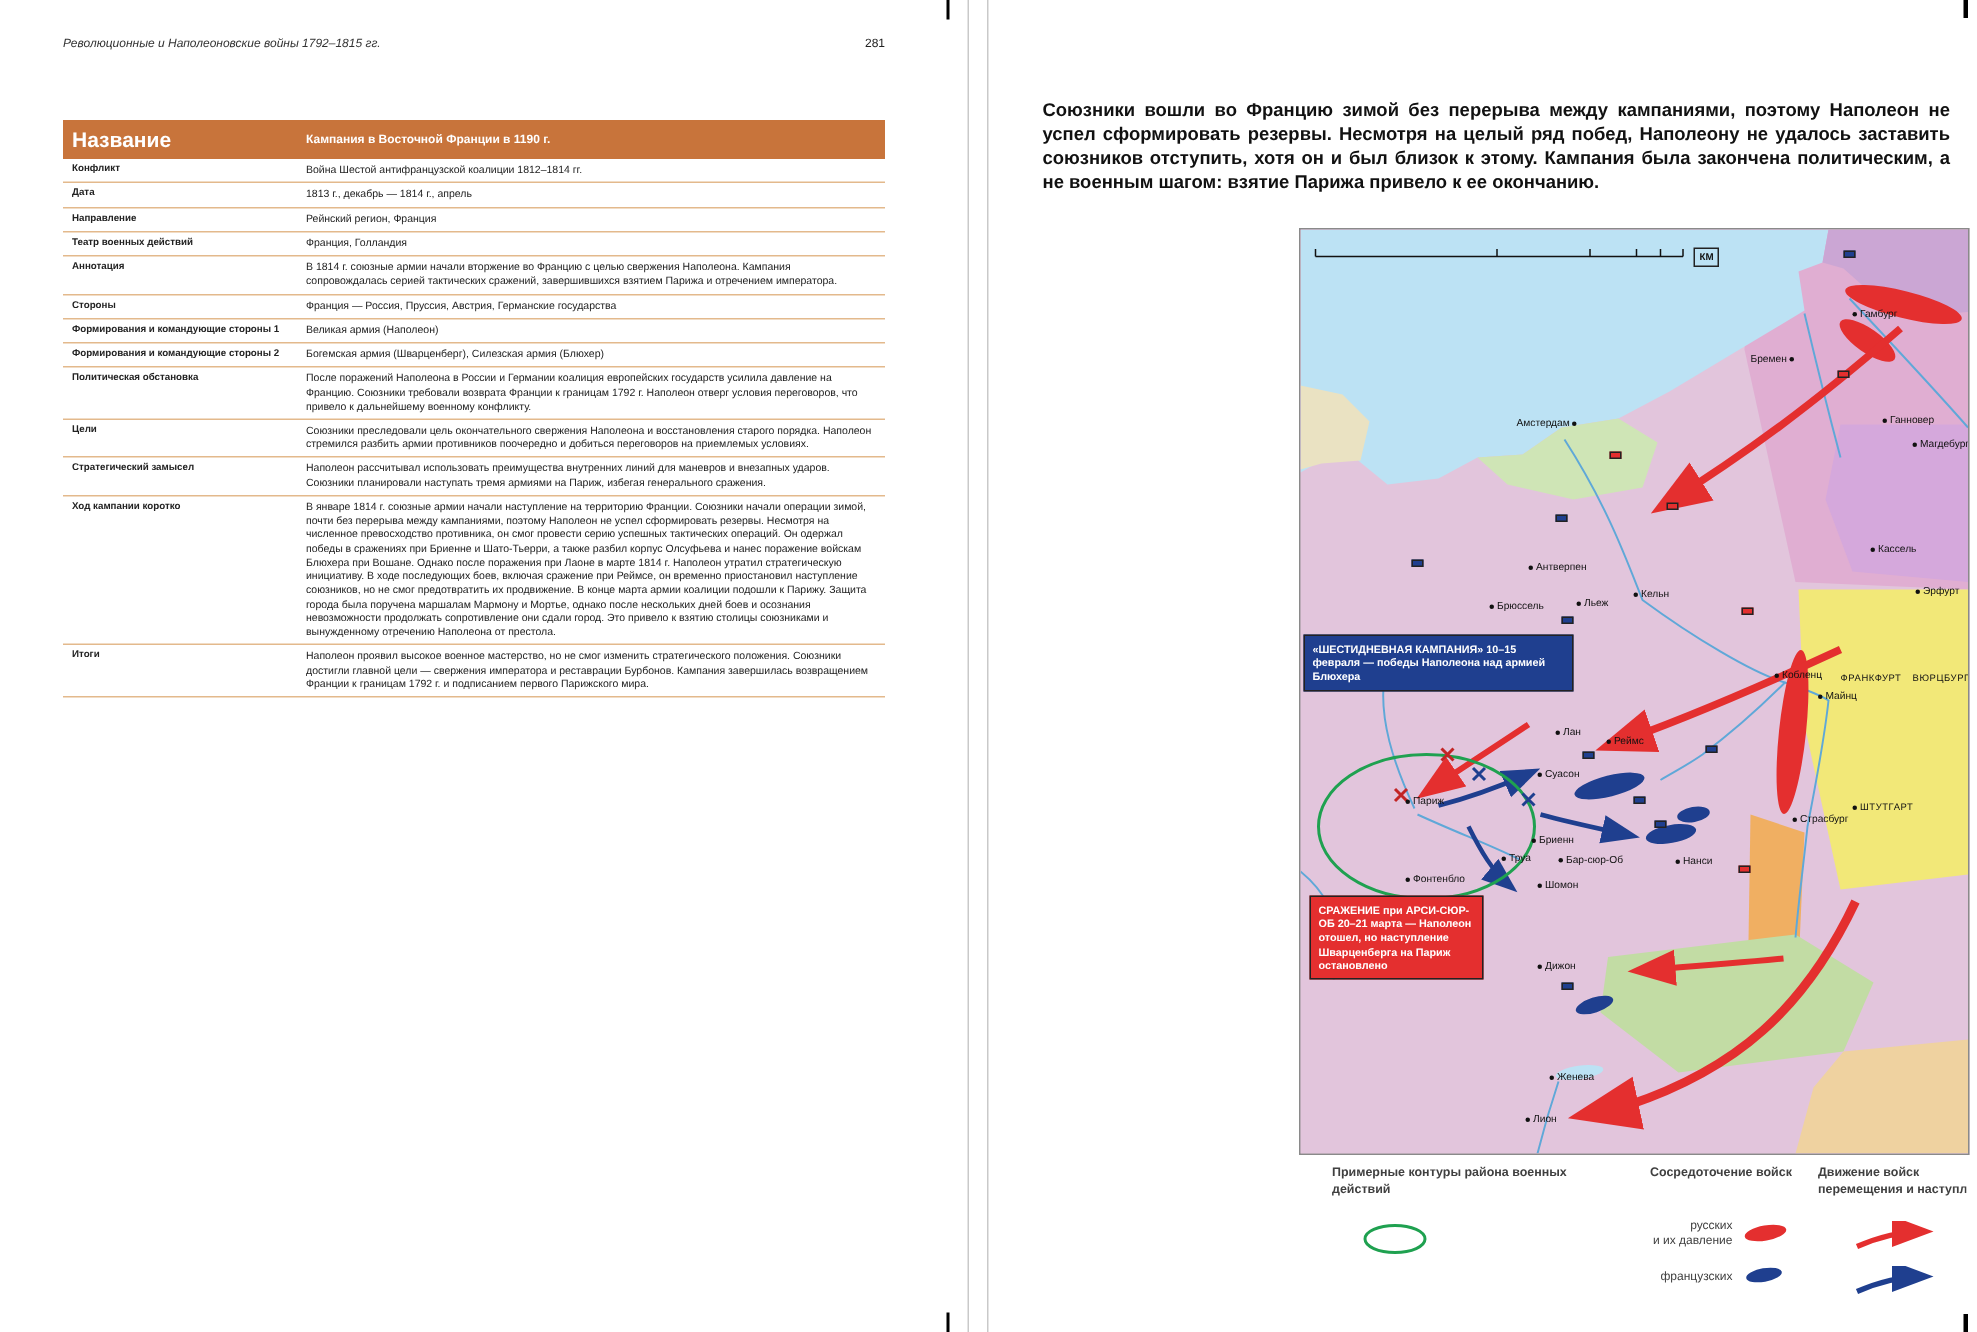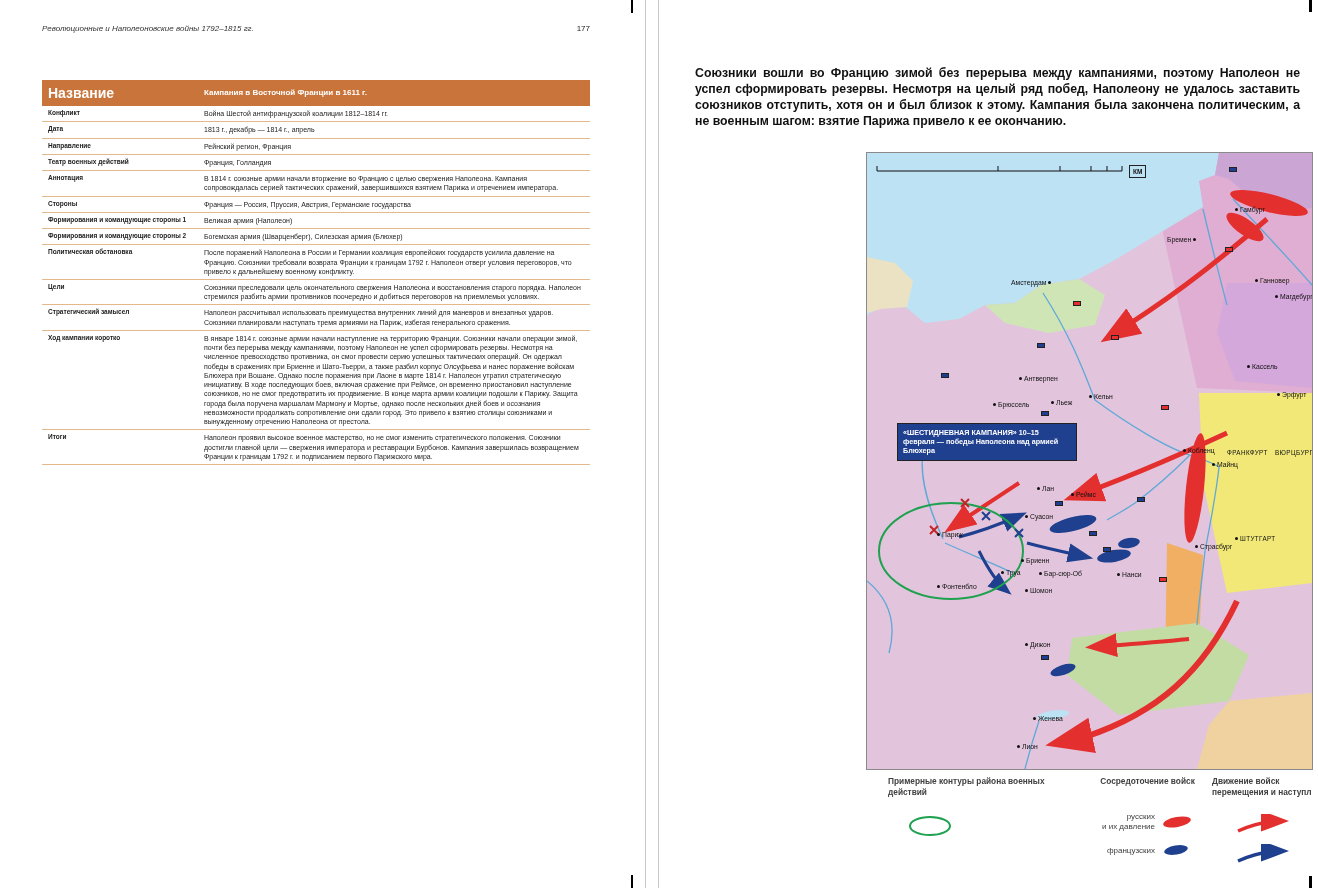--- a/index.html
+++ b/index.html
@@ -47,47 +47,47 @@
   .city{position:absolute;display:flex;align-items:center;gap:2px;font-size:6.8px;color:#111;white-space:nowrap;z-index:4;}
   .city .dot{width:3px;height:3px;border-radius:50%;background:#111;flex:none;}
   .city.dot-r{flex-direction:row-reverse;}
   .city.caps{font-size:6.3px;letter-spacing:0.4px;}
 
   .unit{position:absolute;color:#fff;font-weight:bold;font-size:6.8px;line-height:1.18;padding:1.5px 3px;text-align:center;border:1px solid #222;white-space:nowrap;z-index:5;}
   .unit.red{background:var(--unit_red,#E42F2F);}
   .unit.blue{background:var(--unit_blue,#1F3F8F);}
 
   .callout{position:absolute;color:#fff;font-weight:bold;font-size:7.2px;line-height:1.28;padding:4px 5px;border:1px solid #222;z-index:6;}
-  .callout.cblue{background:var(--unit_blue,#1F3F8F);margin-left:28px;}
+  .callout.cblue{background:var(--unit_blue,#1F3F8F);}
   .callout.cred{background:var(--unit_red,#E42F2F);}
 
   .river{position:absolute;font-style:italic;font-size:6.5px;color:#2E6FB0;white-space:nowrap;z-index:3;transform-origin:left top;}
   .month{position:absolute;font-size:6.2px;font-weight:bold;color:#C01818;background:rgba(255,255,255,0.85);padding:0 1px;white-space:nowrap;z-index:4;transform-origin:left top;}
 
   
   .legend{position:absolute;left:220px;top:772px;width:433px;height:108px;overflow:hidden;color:#404040;}
   .lg-title{position:absolute;font-weight:bold;font-size:8.3px;line-height:1.3;}
   .lg-sub{position:absolute;font-size:8px;line-height:1.25;text-align:right;}
   .lg-shape{position:absolute;}
 </style>
 </head>
 <body>
 
 <div class="spread">
 
   <div class="page-left">
     <div class="running-head">
       <span class="rh-title">Революционные и Наполеоновские войны 1792–1815 гг.</span>
-      <span class="rh-page">177</span>
+      <span class="rh-page">281</span>
     </div>
 
     <div class="camp-table">
       <div class="t-head">
         <div class="t-label">Название</div>
-        <div class="t-value">Кампания в Восточной Франции в 1611 г.</div>
+        <div class="t-value">Кампания в Восточной Франции в 1190 г.</div>
       </div>
       <div>
 
           <div class="t-row">
             <div class="t-label">Конфликт</div>
             <div class="t-value">Война Шестой антифранцузской коалиции 1812–1814 гг.</div>
           </div>
 
           <div class="t-row">
             <div class="t-label">Дата</div>
@@ -463,29 +463,30 @@
           <div class="unit blue" style="left: 74px; top: 220px; position: absolute;"></div>
           <div class="unit blue" style="left: 174px; top: 258px; position: absolute;"></div>
           <div class="unit blue" style="left: 188px; top: 348px; position: absolute;"></div>
           <div class="unit blue" style="left: 222px; top: 378px; position: absolute;"></div>
           <div class="unit blue" style="left: 270px; top: 344px; position: absolute;"></div>
           <div class="unit blue" style="left: 236px; top: 394px; position: absolute;"></div>
           <div class="unit blue" style="left: 174px; top: 502px; position: absolute;"></div>
         </div>
 
       <div class="callout cblue" style="left:2px;top:270px;width:168px;">«ШЕСТИДНЕВНАЯ КАМПАНИЯ» 10–15 февраля — победы Наполеона над армией Блюхера</div>
+      <div class="callout cred" style="left:6px;top:444px;width:104px;">СРАЖЕНИЕ при АРСИ-СЮР-ОБ 20–21 марта — Наполеон отошел, но наступление Шварценберга на Париж остановлено</div>
     </div>
 
     <div class="legend">
       <div class="lg-title" style="left:10px;top:4px;width:160px;">Примерные контуры района военных действий</div>
       <svg class="lg-shape" style="left:28px;top:42px;" width="48" height="24">
         <ellipse cx="24" cy="12" rx="20" ry="9" stroke="#1FA150" stroke-width="2" fill="none"></ellipse>
       </svg>
 
-      <div class="lg-title" style="left:222px;top:4px;width:95px;text-align:center;">Сосредоточение войск</div>
+      <div class="lg-title" style="left:222px;top:4px;width:95px;">Сосредоточение войск</div>
       <div class="lg-sub" style="left:195px;top:40px;width:82px;">
         <div>русских</div>
         <div>и их давление</div>
       </div>
       <svg class="lg-shape" style="left:282px;top:42px;" width="36" height="16">
         <ellipse cx="17" cy="8" rx="14" ry="5" fill="#E42F2F" transform="rotate(-10 17 8)"></ellipse>
       </svg>
       <div class="lg-sub" style="left:195px;top:74px;width:82px;">французских</div>
       <svg class="lg-shape" style="left:282px;top:70px;" width="36" height="16">
         <ellipse cx="16" cy="8" rx="12" ry="4.5" fill="#1F3F8F" transform="rotate(-10 16 8)"></ellipse>

